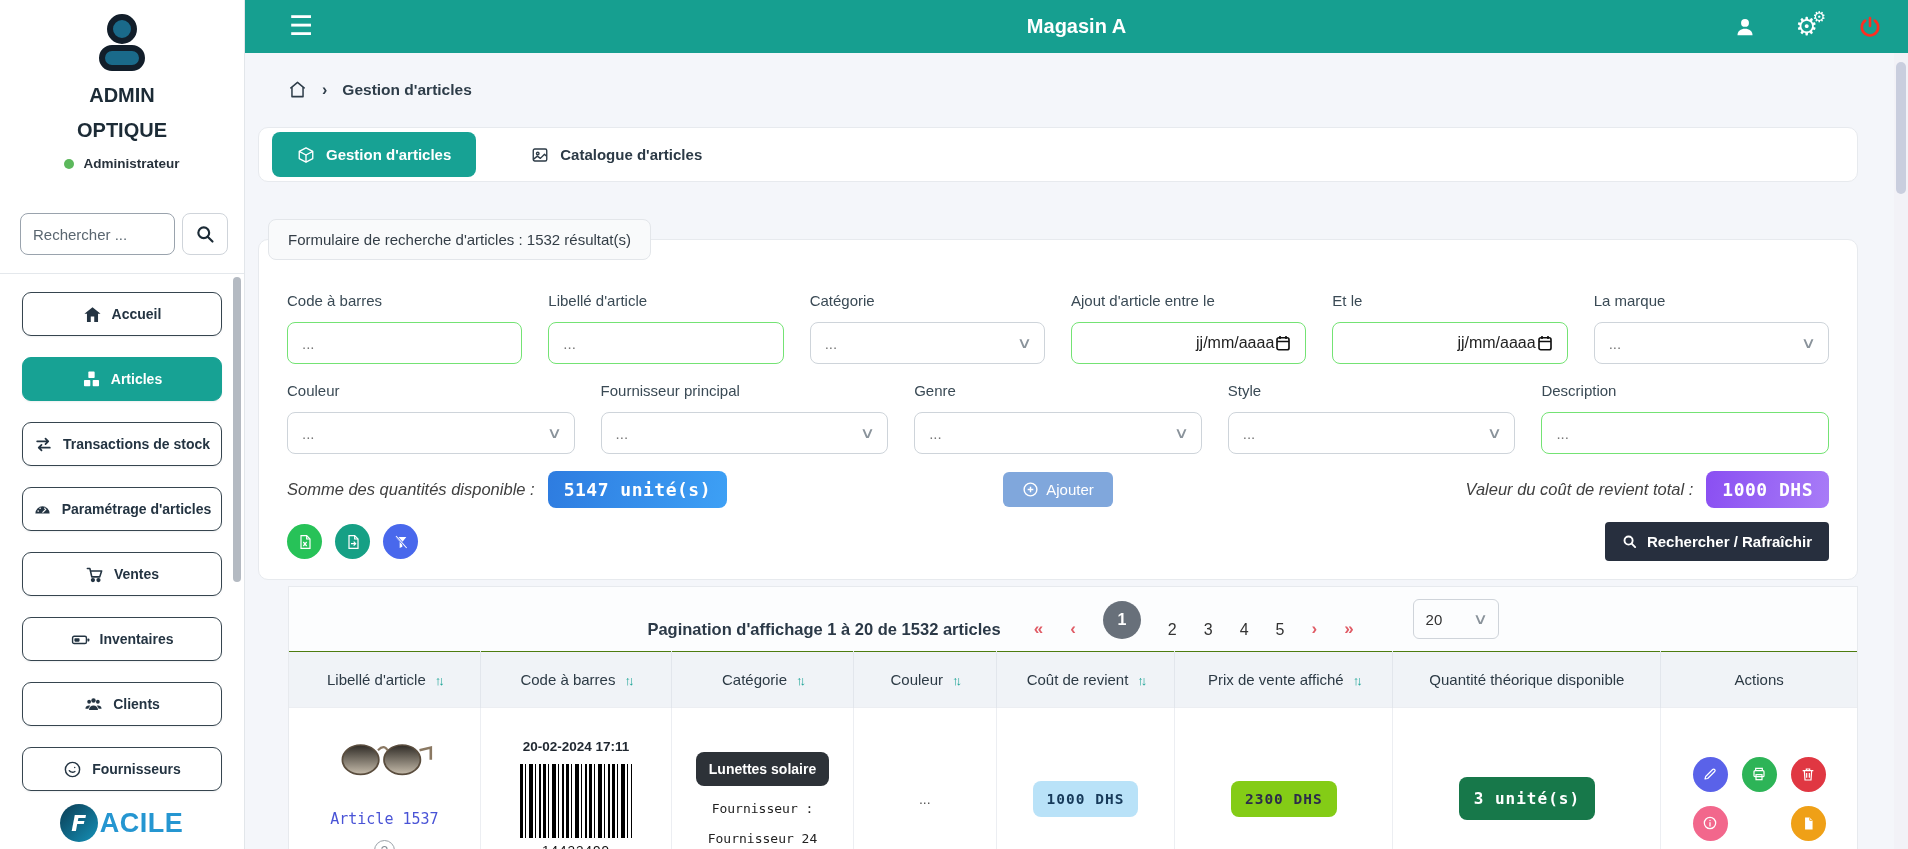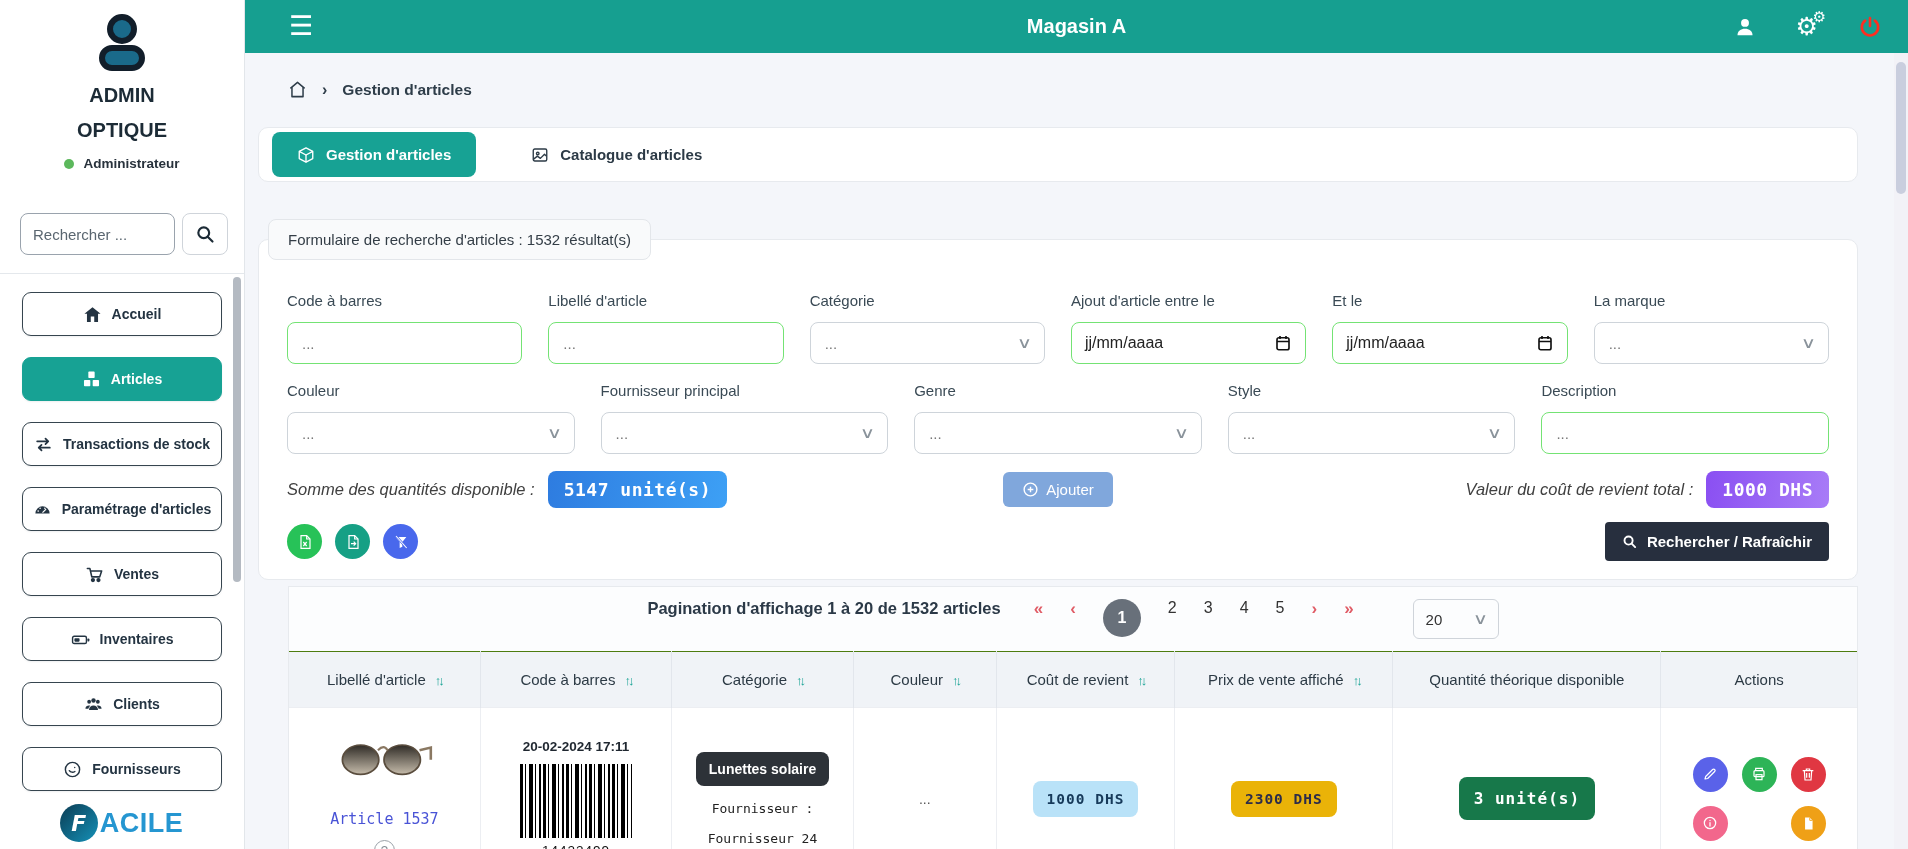--- a/index.html
+++ b/index.html
@@ -53,39 +53,39 @@
   .form-card { position:relative; margin-top:57px; background:#fff; border:1px solid #e7eaee; border-radius:10px; padding:52px 28px 18px; }
   .form-notch { position:absolute; top:-21px; left:9px; background:#f9fafb; border:1px solid #e3e6ea; border-radius:8px; padding:11px 19px; font-size:15px; color:#333d46; }
   .frow { display:flex; gap:26px; }
   .frow + .frow { margin-top:18px; }
   .field { flex:1; display:flex; flex-direction:column; min-width:0; }
   .field label { font-size:15px; color:#3a4a55; margin-bottom:13px; }
   .inp { height:42px; border:1.5px solid #74e374; border-radius:8px; padding:0 14px; font-size:15px; color:#555; font-family:inherit; outline:none; width:100%; }
   .inp::placeholder { color:#777; }
   .sel { height:42px; border:1px solid #ced4da; border-radius:8px; padding:0 14px; display:flex; align-items:center; justify-content:space-between; color:#777; font-size:15px; cursor:pointer; background:#fff; }
   .chev { color:#8a939b; font-size:15px; transform:scaleX(1.4); }
-  .date-inp { height:42px; border:1.5px solid #74e374; border-radius:8px; padding:0 13px; display:flex; align-items:center; justify-content:space-between; color:#222; font-size:16px; cursor:text; background:#fff; }
+  .date-inp { height:42px; border:1.5px solid #74e374; border-radius:8px; padding:0 13px; display:flex; align-items:center; justify-content:flex-end; color:#222; font-size:16px; cursor:text; background:#fff; }
 
   .summary-row { margin-top:17px; display:flex; align-items:center; }
   .summary-left { flex:1; display:flex; align-items:center; }
   .summary-right { flex:1; display:flex; align-items:center; justify-content:flex-end; }
   .sum-label { font-size:16.5px; color:#404040;font-style:italic; }
   .badge-blue { margin-left:13px; background:linear-gradient(100deg,#2e7ce0,#3da0f5); color:#fff; font-family:"DejaVu Sans Mono",monospace; font-weight:700; font-size:18px; padding:8px 16px; border-radius:8px; letter-spacing:.5px; }
   .badge-purple { margin-left:13px; background:linear-gradient(100deg,#8a4ff2,#a87cf7); color:#fff; font-family:"DejaVu Sans Mono",monospace; font-weight:700; font-size:18px; padding:8px 16px; border-radius:8px; letter-spacing:.5px; }
   .btn-add { display:flex; align-items:center; gap:7px; background:#80a7dc; color:#fff; border:none; border-radius:6px; padding:9px 19px; font-size:15px; font-family:inherit; cursor:pointer; }
 
   .actions-row { margin-top:14px; display:flex; align-items:center; gap:13px; }
   .circle-btn { width:35px; height:35px; border-radius:50%; border:none; display:flex; align-items:center; justify-content:center; cursor:pointer; color:#fff; }
   .cb-excel { background:#27c258; }
   .cb-export { background:#16a085; }
   .cb-filter { background:#4968ec; }
   .btn-search { margin-left:auto; display:flex; align-items:center; gap:10px; background:#272f3e; color:#fff; border:none; border-radius:4px; padding:11px 17px; font-size:15px; font-weight:600; font-family:inherit; cursor:pointer; }
 
   .table-card { margin:6px 0 0 30px; background:#fff; border:1px solid #e7eaee; }
-  .pag-bar { display:flex; align-items:flex-start; justify-content:center; gap:27px; padding:12px 0; background:#fcfdfe; }
+  .pag-bar { display:flex; align-items:flex-end; justify-content:center; gap:27px; padding:12px 0; background:#fcfdfe; }
   .pag-info { font-size:16.5px; font-weight:600; color:#2b3947; margin-right:6px; }
   .pag-arrow { color:#e05c66; font-size:17px; font-weight:700; cursor:pointer; }
   .pag-num { font-size:16px; color:#333; cursor:pointer; }
   .pag-num.active { width:38px; height:38px; border-radius:50%; background:#68707a; color:#fff; display:flex; align-items:center; justify-content:center; font-weight:700; }
   .pagesize { margin-left:32px; width:86px; height:40px; border:1px solid #cfd4da; border-radius:6px; padding:0 12px; display:flex; align-items:center; justify-content:space-between; font-size:15px; color:#333; cursor:pointer; }
 
   table { width:100%; border-collapse:collapse; table-layout:fixed; }
   thead th { background:#f0f3f7; height:56px; font-size:15px; font-weight:500; color:#2c3a45; border-right:1px solid #e2e6ec; border-top:1px solid #4d7c0f; }
   thead th:last-child { border-right:none; }
   .sort-ic { color:#17a294; font-size:13px; letter-spacing:-3px; margin-left:9px; font-weight:700; }
@@ -94,21 +94,21 @@
 
   .art-name { font-family:"DejaVu Sans Mono",monospace; font-size:15px; color:#4953d6; margin-top:26px; cursor:pointer; }
   .help-circle { width:21px; height:21px; border:1.5px solid #9aa1a8; border-radius:50%; color:#868e96; font-size:13px; display:flex; align-items:center; justify-content:center; margin:12px auto 0; cursor:pointer; }
   .bc-date { font-size:13.5px; font-weight:600; color:#1f2730; }
   .barcode { width:112px; height:74px; margin:10px auto 5px; background:repeating-linear-gradient(90deg,#000 0 3px,#fff 3px 5px,#000 5px 6px,#fff 6px 9px,#000 9px 13px,#fff 13px 15px,#000 15px 16px,#fff 16px 19px,#000 19px 21px,#fff 21px 23px); }
   .bc-num { font-size:13.5px; color:#111; letter-spacing:1px; }
   .cat-badge { display:inline-block; background:#2d3238; color:#fff; font-size:14px; font-weight:700; padding:9px 13px; border-radius:8px; }
   .supplier { font-family:"DejaVu Sans Mono",monospace; font-size:13px; color:#222; margin-top:15px; }
   .dots { font-size:14px; color:#555; }
   .badge-cost { display:inline-block; background:#b9e2f8; color:#173a5a; font-family:"DejaVu Sans Mono",monospace; font-weight:700; font-size:14.5px; padding:10px 14px; border-radius:8px; letter-spacing:1px; }
-  .badge-price { display:inline-block; background:#eab308; color:#2c2c4a; font-family:"DejaVu Sans Mono",monospace; font-weight:700; font-size:14.5px; padding:10px 14px; border-radius:8px; letter-spacing:1px; }
+  .badge-price { display:inline-block; background:#84cc16; color:#2c2c4a; font-family:"DejaVu Sans Mono",monospace; font-weight:700; font-size:14.5px; padding:10px 14px; border-radius:8px; letter-spacing:1px; }
   .badge-qty { display:inline-block; background:#17784a; color:#fff; font-family:"DejaVu Sans Mono",monospace; font-weight:700; font-size:16px; padding:12px 15px; border-radius:8px; letter-spacing:1px; }
   .row-actions { display:grid; grid-template-columns:repeat(3,35px); gap:14px; justify-content:center; }
   .ra { width:35px; height:35px; border-radius:50%; border:none; display:flex; align-items:center; justify-content:center; color:#fff; cursor:pointer; }
   .ra-edit { background:#5a62e9; }
   .ra-print { background:#2db457; }
   .ra-del { background:#e03742; }
   .ra-info { background:#f2678c; grid-column:1; }
   .ra-file { background:#efa017; grid-column:3; }
 
   .vscroll { position:absolute; top:53px; right:0; bottom:0; width:14px; background:#f2f2f7; }

